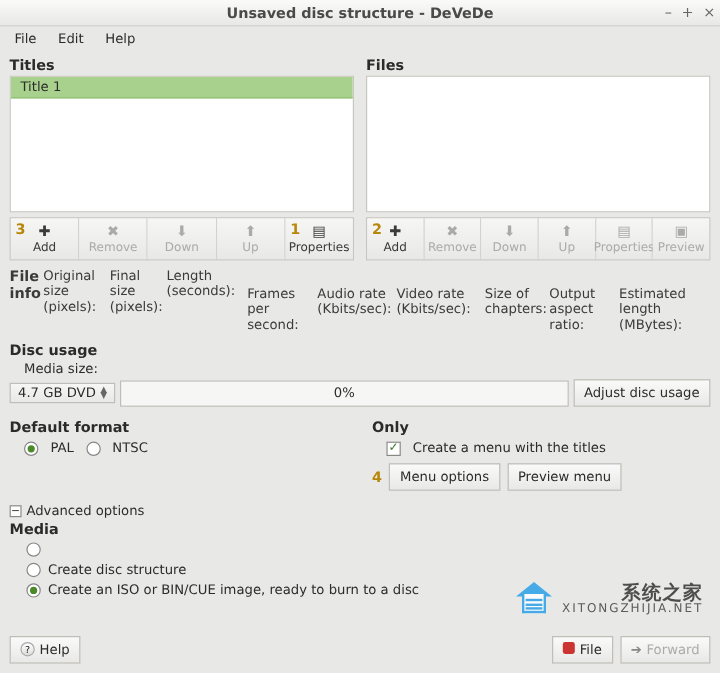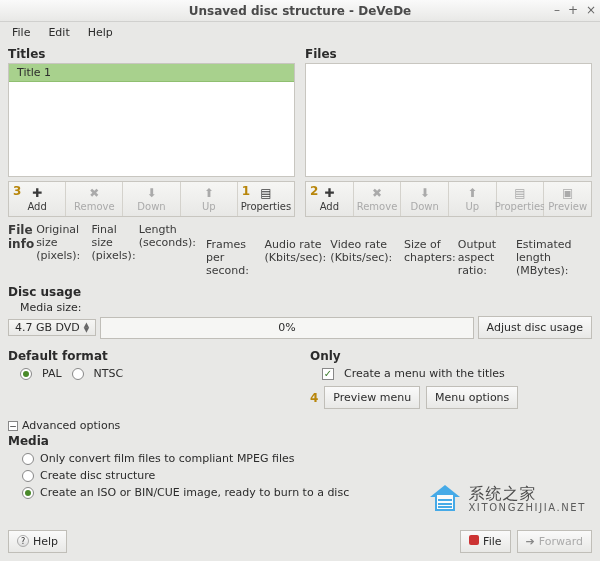--- a/index.html
+++ b/index.html
@@ -49,21 +49,21 @@
 .quit-ico { width: 10px; height: 10px; background: #c33; display: inline-block; border-radius: 2px; }
 .fwd-ico { color: #888; }
 .help-ico { width: 12px; height: 12px; border-radius: 50%; background: linear-gradient(#fff,#ddd); border: 1px solid #aaa; display: inline-flex; align-items: center; justify-content: center; font-size: 8px; }
 .watermark { position: absolute; right: 14px; bottom: 46px; display: flex; align-items: center; gap: 6px; opacity: 0.85; }
 .wm-logo { width: 34px; height: 30px; position: relative; }
 .wm-logo .roof { position: absolute; left: 2px; top: 0; width: 0; height: 0; border-left: 15px solid transparent; border-right: 15px solid transparent; border-bottom: 12px solid #2aa0e8; }
 .wm-logo .wall { position: absolute; left: 7px; top: 10px; width: 20px; height: 16px; border: 2px solid #2aa0e8; border-top: none; background: #fff; }
 .wm-logo .bars { position: absolute; left: 10px; top: 14px; width: 14px; height: 9px; display: flex; flex-direction: column; justify-content: space-between; }
 .wm-logo .bars div { height: 2px; background: #2aa0e8; }
 .wm-text { display: flex; flex-direction: column; line-height: 1.05; color: #333; }
-.wm-cn { font-size: 16px; font-weight: normal; letter-spacing: 1px; }
+.wm-cn { font-size: 16px; font-weight: bold; letter-spacing: 1px; text-align: right; }
 .wm-url { font-size: 10px; letter-spacing: 1.6px; color: #444; }
 </style>
 </head>
 <body>
 
 <div class="titlebar">
   <span class="title">Unsaved disc structure - DeVeDe</span>
   <div class="winbtns">
     <span>–</span>
     <span>+</span>
@@ -195,39 +195,38 @@
     </div>
     <div class="sg-right">
       <div class="section-label">Only</div>
       <div class="radio-row" style="padding-left:12px">
         <span class="checkbox sel"></span>
         <span>Create a menu with the titles</span>
       </div>
       <div class="menus-row" style="padding-left:0">
         <span class="badge-inline">4</span>
         <span class="btn">
-            <span>Preview menu</span>
+            <span>Menu options</span>
           </span>
         <span class="btn">
-            <span>Menu options</span>
+            <span>Preview menu</span>
           </span>
       </div>
     </div>
   </div>
 
   <div class="expander">
     <span class="expbox">−</span>
     <span>Advanced options</span>
   </div>
 
   <div class="actions">
     <div class="section-label">Media</div>
     <div class="opt">
       <span class="radio"></span>
-      <span>Only convert film files to compliant MPEG files</span>
     </div>
     <div class="opt">
       <span class="radio"></span>
       <span>Create disc structure</span>
     </div>
     <div class="opt">
       <span class="radio sel"></span>
       <span>Create an ISO or BIN/CUE image, ready to burn to a disc</span>
     </div>
   </div>

